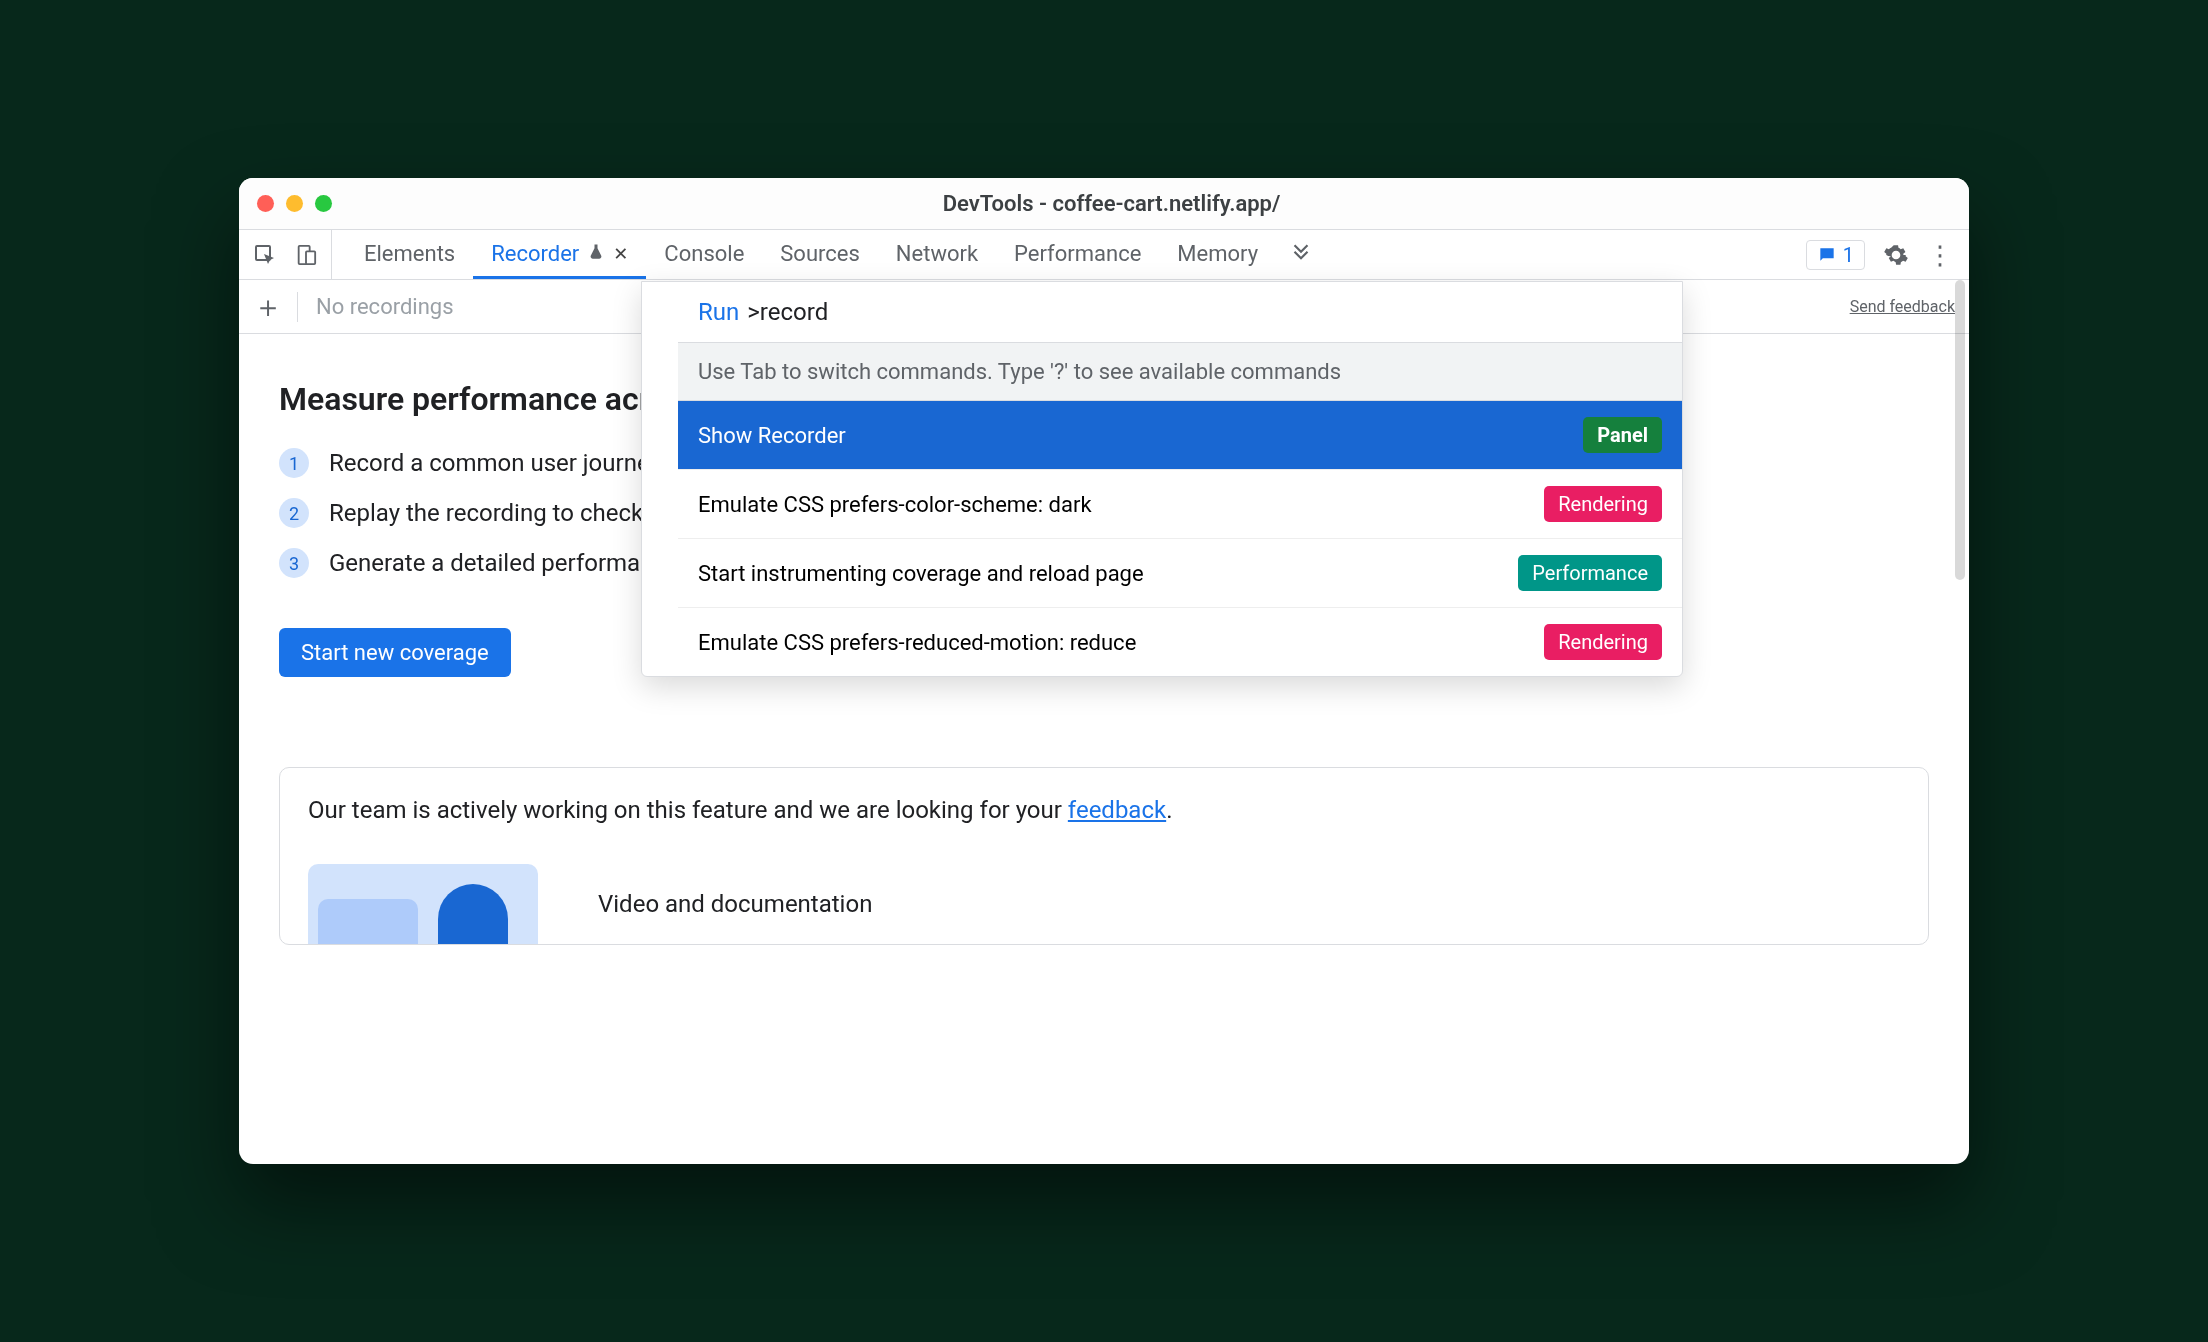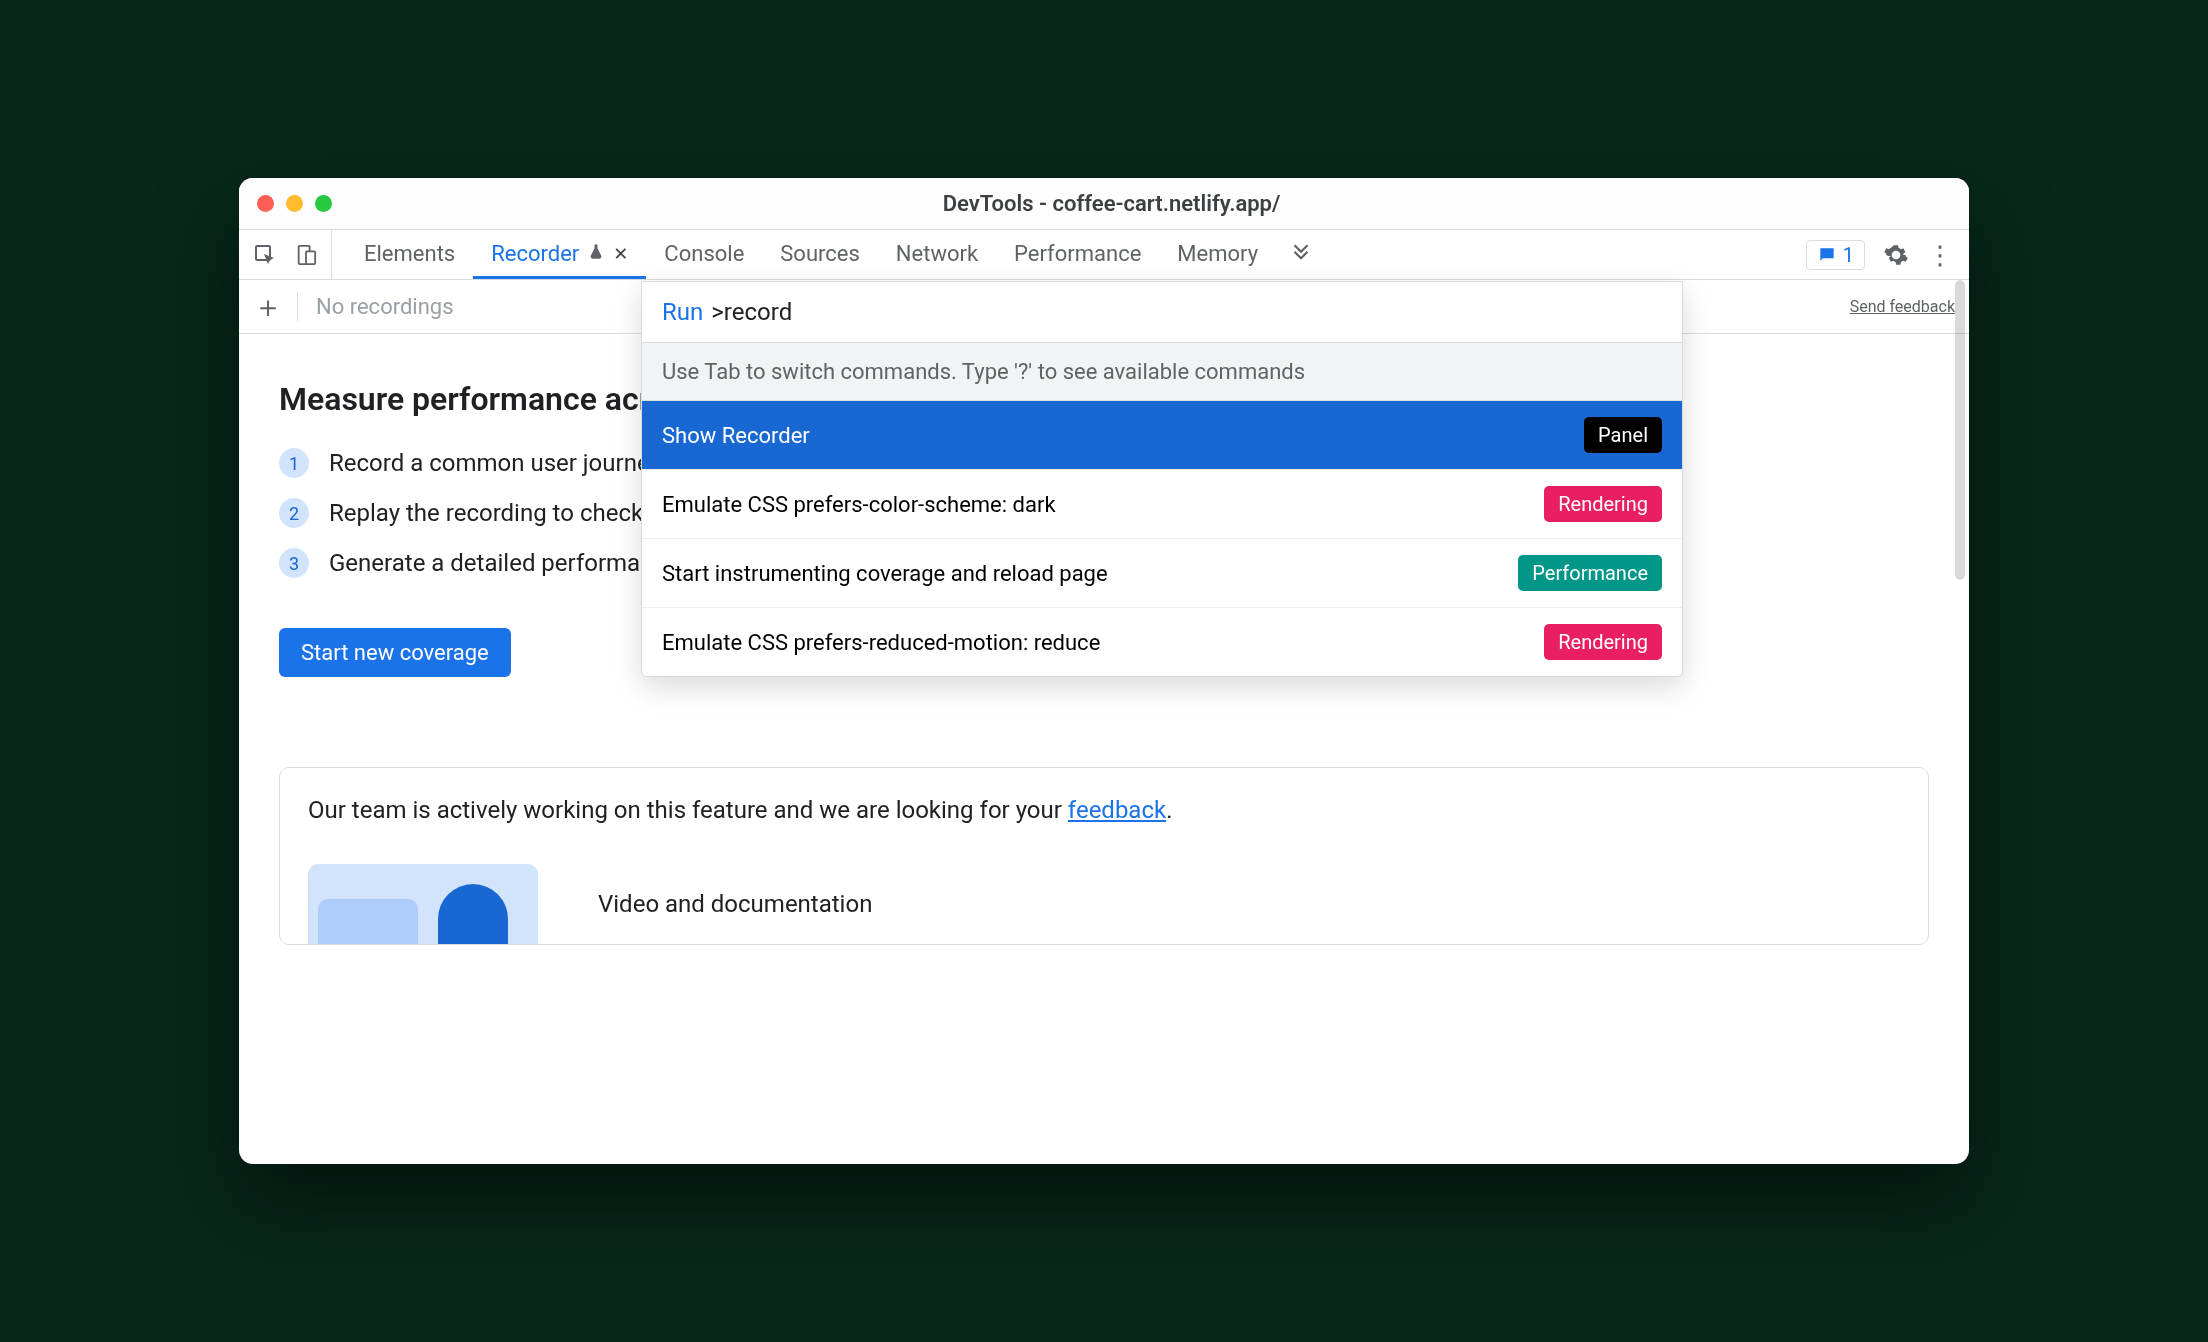--- a/index.html
+++ b/index.html
@@ -220,20 +220,21 @@
     position: absolute;
     top: 103px;
     left: 402px;
     width: 1042px;
     background: #fff;
     border: 1px solid var(--border-grey);
     border-radius: 0 0 6px 6px;
     box-shadow: 0 10px 30px rgba(0,0,0,.15);
     z-index: 100;
     overflow:hidden;
+    padding-left:36px;
   }
   .cmd-search {
     display:flex; align-items:center;
     padding: 16px 20px;
     font-size: 24px;
     gap: 8px;
   }
   .cmd-run { color: var(--blue-accent); }
   .cmd-input { color: var(--text-dark); }
   .cmd-hint {
@@ -252,21 +253,21 @@
     cursor:pointer;
   }
   .cmd-row:last-child { border-bottom: none; }
   .cmd-row.selected { background: #1967d2; color: #fff; }
   .cmd-badge {
     border-radius: 5px;
     padding: 6px 14px;
     color: #fff;
     font-size: 20px;
   }
-  .b-panel { background: #000000; }
+  .b-panel { background: #15803d; font-weight: bold; }
   .b-rendering { background: #e91e63; }
   .b-performance { background: #009688; }
 </style>
 </head>
 <body>
 
 <div class="window">
 
   <div class="titlebar">
     <div class="traffic-lights">

